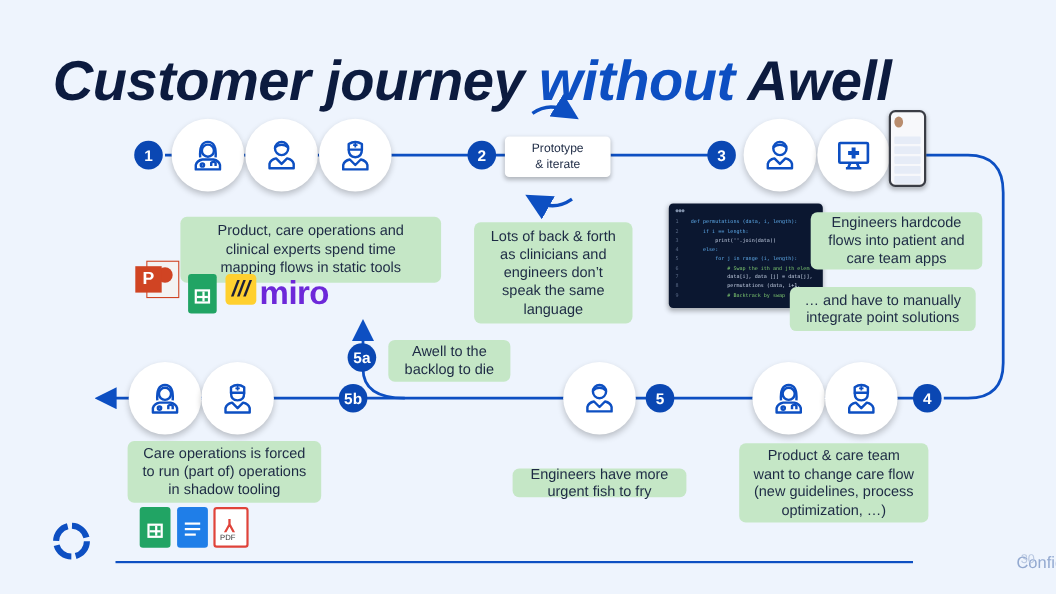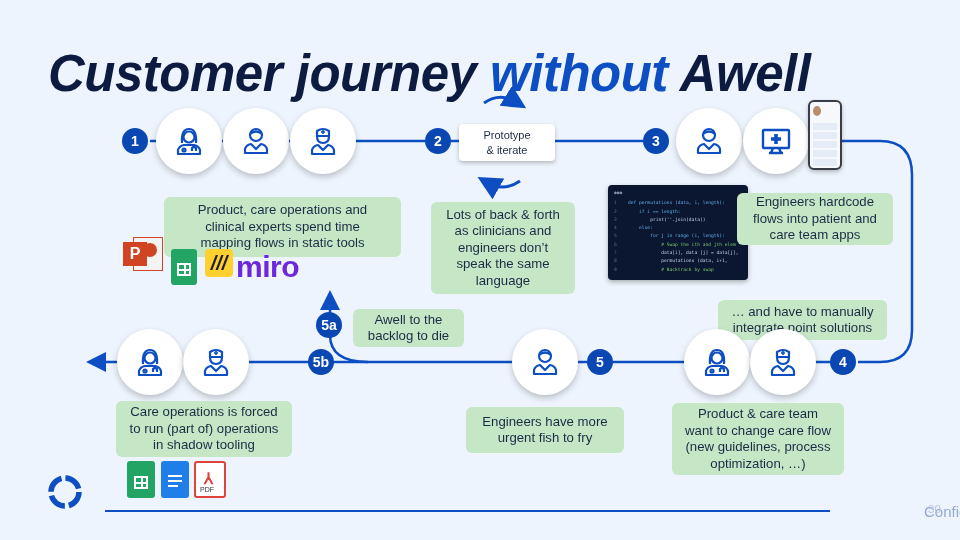--- a/index.html
+++ b/index.html
@@ -148,21 +148,21 @@
       <div style="white-space: pre;"><span class="ln">5</span><span class="fn">        for j in range (i, length):</span></div>
       <div style="white-space: pre;"><span class="ln">6</span><span class="cm">            # Swap the ith and jth elem</span></div>
       <div style="white-space: pre;"><span class="ln">7</span><span>            data[i], data [j] = data[j],</span></div>
       <div style="white-space: pre;"><span class="ln">8</span><span>            permutations (data, i+1,</span></div>
       <div style="white-space: pre;"><span class="ln">9</span><span class="cm">            # Backtrack by swap</span></div>
     </div>
 </div>
 <div class="note" style="left:737px;top:193px;width:156px;height:52px;">Engineers hardcode
 flows into patient and
 care team apps</div>
-<div class="note" style="left:718px;top:261px;width:169px;height:40px;margin-top:39px;">… and have to manually
+<div class="note" style="left:718px;top:261px;width:169px;height:40px;">… and have to manually
 integrate point solutions</div>
 
 <div class="badge" style="left:830px;top:349px;">4</div>
 <div class="circle" style="left:684px;top:329px;">
     <svg>
       <use href="#i-doctor-f"></use>
     </svg>
   </div>
 <div class="circle" style="left:750px;top:329px;">
     <svg>
@@ -173,21 +173,21 @@
 want to change care flow
 (new guidelines, process
 optimization, …)</div>
 
 <div class="badge" style="left:587px;top:349px;">5</div>
 <div class="circle" style="left:512px;top:329px;">
     <svg>
       <use href="#i-person"></use>
     </svg>
   </div>
-<div class="note" style="left:466px;top:407px;width:158px;height:46px;">Engineers have more
+<div class="note" style="left:466px;top:426px;width:158px;height:26px;">Engineers have more
 urgent fish to fry</div>
 
 <div class="badge" style="left:316px;top:312px;">5a</div>
 <div class="note" style="left:353px;top:309px;width:111px;height:38px;">Awell to the
 backlog to die</div>
 
 <div class="badge" style="left:262px;top:349px;margin-left:46px;">5b</div>
 <div class="circle" style="left:117px;top:329px;">
     <svg>
       <use href="#i-doctor-f"></use>

